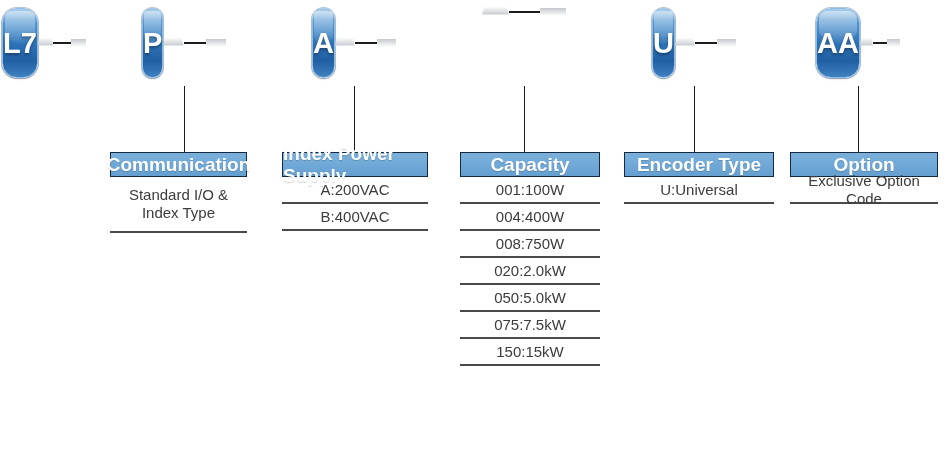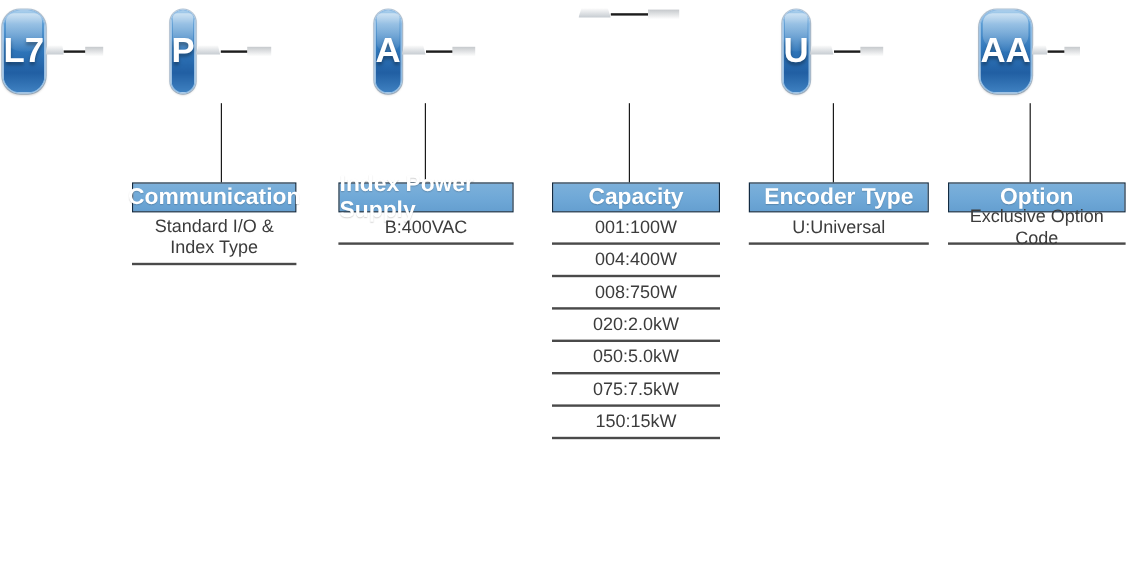--- a/index.html
+++ b/index.html
@@ -109,21 +109,21 @@
     color: #3c3c3c;
     font-size: 15px;
     display: flex;
     align-items: center;
     justify-content: center;
     white-space: pre-line;
     text-align: center;
     line-height: 1.2;
   }
   .legend-row.tall {
-    height: 44px;
+    height: 56px;
   }
 </style>
 </head>
 <body>
 
 <div id="stage">
 
   <div class="badge-unit" style="left:2px">
     <div class="badge">
       <span class="badge-code">L7</span>
@@ -182,20 +182,21 @@
   <div class="connector" style="left:858px"></div>
 
   <div class="legend-col" style="left:110px; width:137px">
     <div class="legend-header">Communication</div>
     <div class="legend-row tall">Standard I/O &amp;
 Index Type</div>
   </div>
 
   <div class="legend-col" style="left:282px; width:146px">
     <div class="legend-header">Index Power Supply</div>
+    <div class="legend-row">A:200VAC</div>
     <div class="legend-row">B:400VAC</div>
   </div>
 
   <div class="legend-col" style="left:460px; width:140px">
     <div class="legend-header">Capacity</div>
     <div class="legend-row">001:100W</div>
     <div class="legend-row">004:400W</div>
     <div class="legend-row">008:750W</div>
     <div class="legend-row">020:2.0kW</div>
     <div class="legend-row">050:5.0kW</div>

